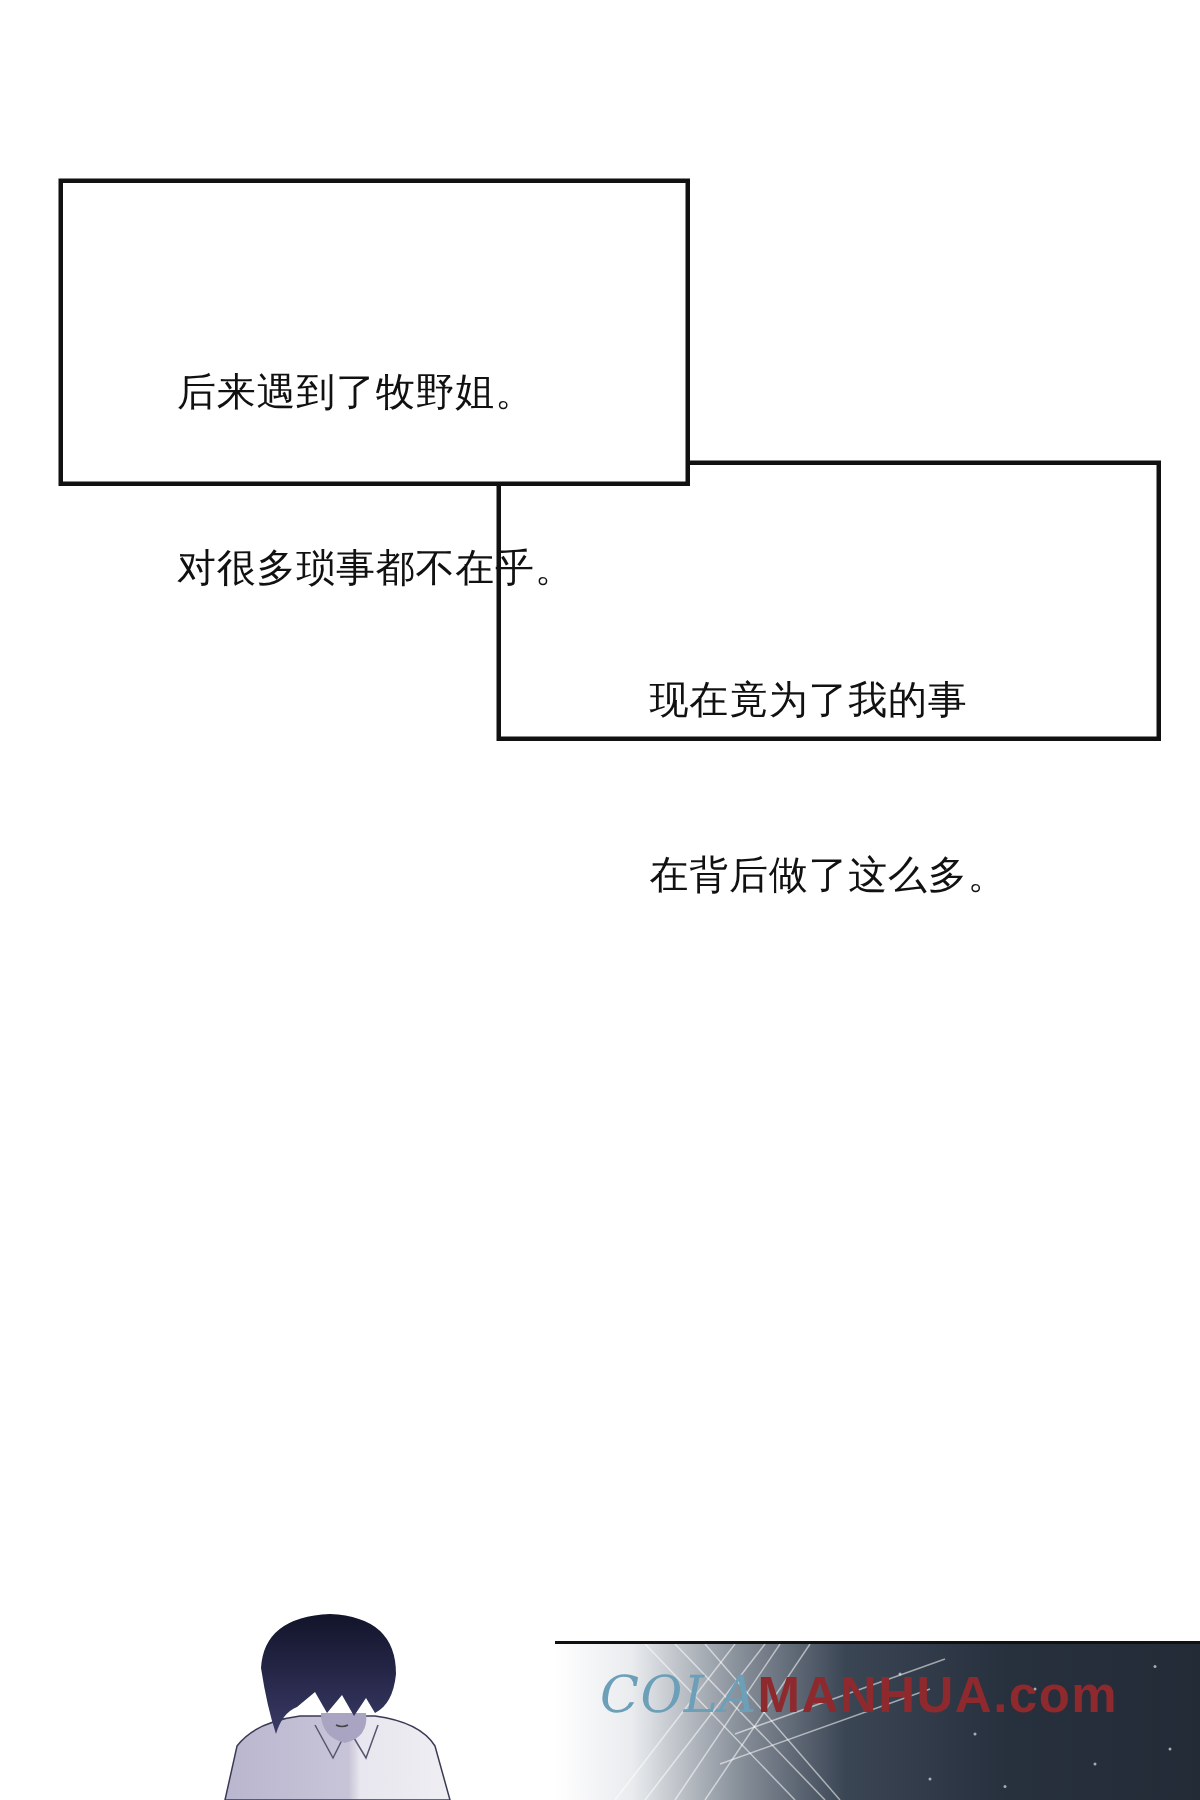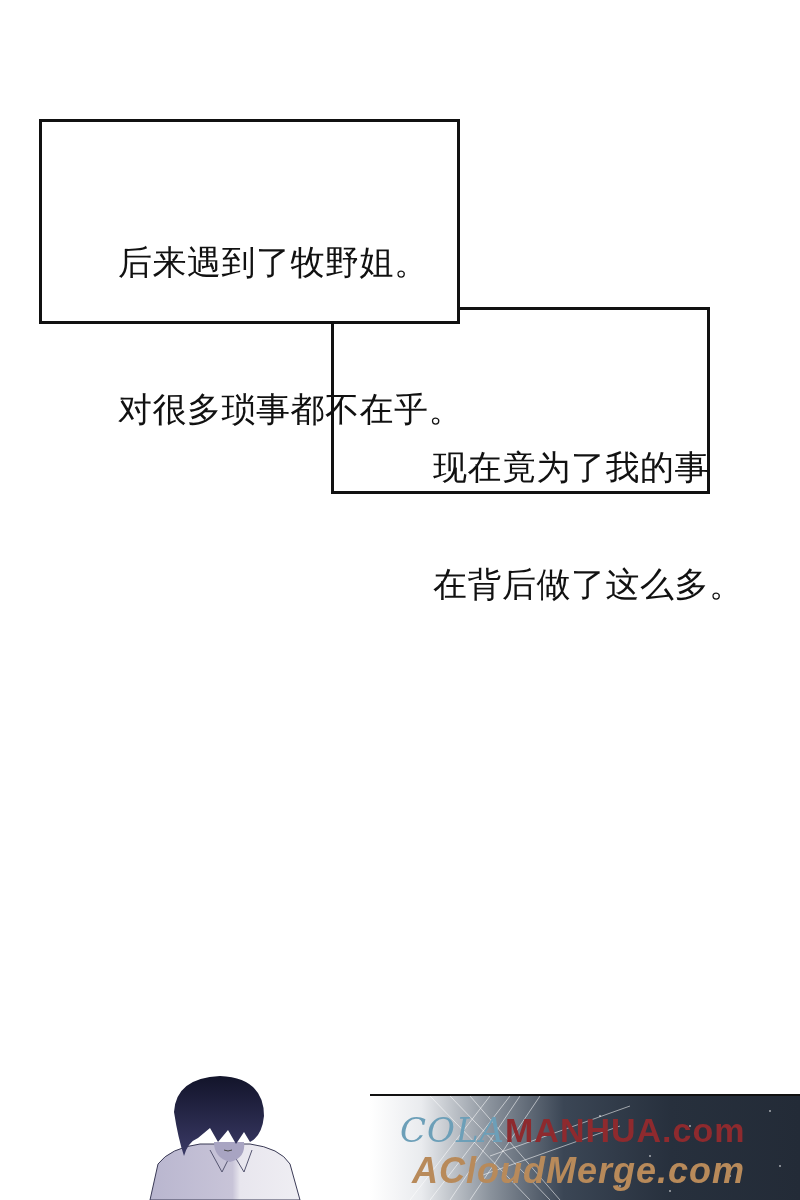--- a/index.html
+++ b/index.html
@@ -6,28 +6,28 @@
     body {
       width: 800px; height: 1200px; background: #ffffff;
       position: relative; overflow: hidden;
       font-family: "DejaVu Sans", "Liberation Sans", sans-serif;
     }
     .caption-box {
       position: absolute; background: #ffffff;
       border: 3px solid #111111; box-sizing: border-box;
     }
     .box1 { left: 39px; top: 119px; width: 421px; height: 205px; z-index: 2; }
-    .box2 { left: 331px; top: 307px; width: 379px; height: 187px; z-index: 1; }
+    .box2 { left: 331px; top: 307px; width: 443px; height: 187px; z-index: 1; }
     .caption-text {
-      position: absolute; color: #111111; font-size: 34px; line-height: 39px;
+      position: absolute; color: #111111; font-size: 26px; line-height: 39px;
       white-space: pre; letter-spacing: 0.5px;
     }
     .box1 .caption-text { left: 76px; top: 43px; }
     .box1 .line2 { padding-left: 39px; }
-    .box1 .line3 { padding-left: 0px; margin-top: 30px; }
+    .box1 .line3 { padding-left: 0px; }
     .box2 .caption-text { left: 99px; top: 60px; }
     .line { display: block; }
 
     .character {
       position: absolute; left: 140px; top: 1072px; width: 180px; height: 128px;
     }
     .bottom-panel {
       position: absolute; left: 370px; top: 1096px; width: 430px; height: 104px;
       overflow: hidden;
       background: linear-gradient(90deg, #ffffff 0%, #e9ebee 12%, #8a929c 28%, #3b4655 45%, #27303d 70%, #232b37 100%);
@@ -109,14 +109,13 @@
         <circle cx="360" cy="80" r="1"></circle>
       <circle cx="400" cy="15" r="1"></circle>
         <circle cx="250" cy="90" r="1"></circle>
       <circle cx="300" cy="95" r="1"></circle>
         <circle cx="410" cy="70" r="1"></circle>
     </g>
   </svg>
   <div class="watermark wm1">
     <span class="a">COLA</span><span class="b">MANHUA.com</span>
   </div>
-  <div class="watermark wm2">ACloudMerge.com</div>
 </div>
 
 </body></html>

